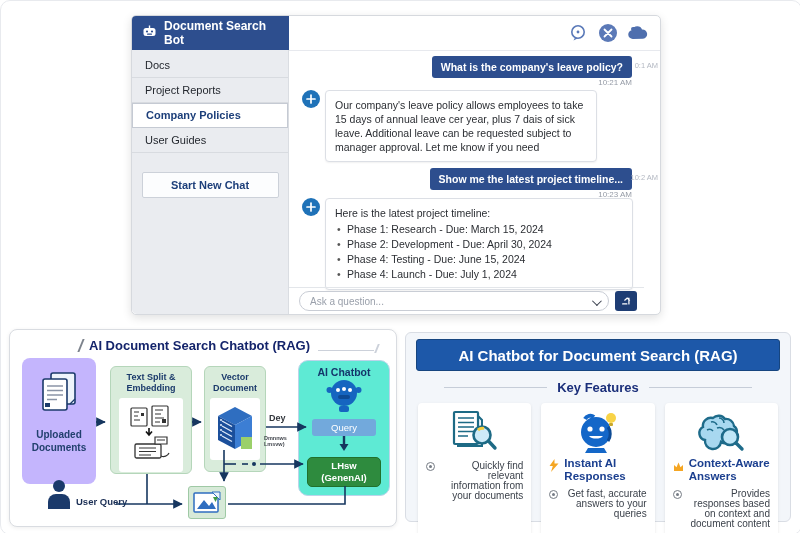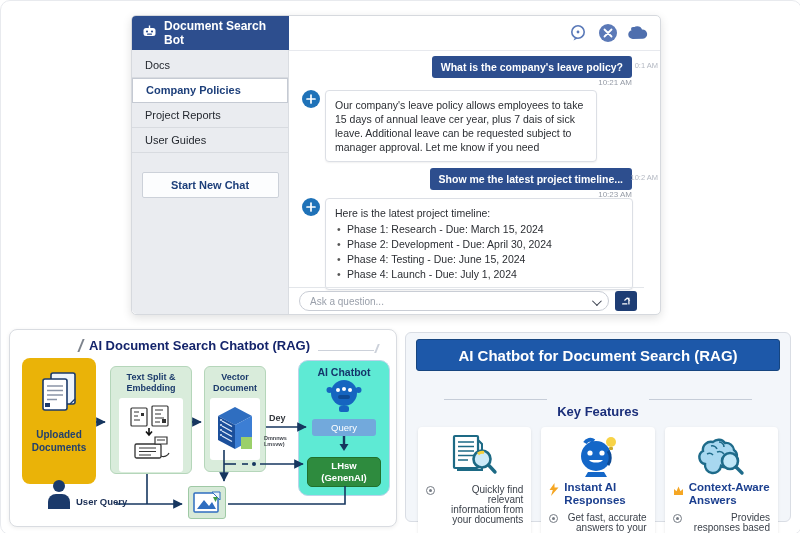--- a/index.html
+++ b/index.html
@@ -37,21 +37,21 @@
 
   
   .diagram-panel{position:absolute;left:8px;top:328px;width:386px;height:196px;background:#fff;border:1px solid #d9dce1;border-radius:8px;box-shadow:0 1px 4px rgba(0,0,0,.07);}
   .diag-title-row{position:absolute;left:70px;right:18px;top:8px;display:flex;align-items:center;}
   .slash{width:2px;height:13px;background:#7c828c;transform:skewX(-22deg);margin-right:7px;flex-shrink:0;}
   .diag-title{font-size:13px;font-weight:bold;color:#14246b;white-space:nowrap;}
   .diag-underline{flex:1;height:1px;background:#ccd1da;margin:10px 0 0 8px;}
   .slash-end{width:2px;height:9px;background:#ccd1da;transform:skewX(-22deg);margin:6px 0 0 2px;flex-shrink:0;}
 
   .dbox{position:absolute;box-sizing:border-box;}
-  .uploaded-box{left:12px;top:28px;width:74px;height:126px;background:#eab308;border-radius:8px;display:flex;flex-direction:column;align-items:center;}
+  .uploaded-box{left:12px;top:28px;width:74px;height:126px;background:#c4b5fd;border-radius:8px;display:flex;flex-direction:column;align-items:center;}
   .uploaded-label{margin-top:8px;font-size:10px;font-weight:600;color:#22406e;text-align:center;line-height:13px;}
   .green-box{background:#d9ecdb;border:1px solid #b5d6ba;border-radius:6px;text-align:center;}
   .split-box{left:100px;top:36px;width:82px;height:108px;}
   .vector-box{left:194px;top:36px;width:62px;height:106px;}
   .gb-title{font-size:9px;font-weight:bold;color:#1b3a6b;line-height:11px;padding-top:5px;}
   .gb-inner{margin:4px auto 0;background:#fff;border-radius:3px;display:flex;flex-direction:column;align-items:center;justify-content:center;}
   .split-inner{width:64px;height:74px;}
   .vector-inner{width:50px;height:62px;}
   .chatbot-box{left:288px;top:30px;width:92px;height:136px;background:#5eead4;border:1.5px solid #bcd4ea;border-radius:10px;display:flex;flex-direction:column;align-items:center;}
   .cb-title{font-size:10.5px;font-weight:bold;color:#14366b;margin-top:5px;}
@@ -62,21 +62,21 @@
   .mid-label{position:absolute;left:254px;top:105px;font-size:5.5px;font-weight:bold;color:#44484f;line-height:6px;}
   .user-icon{position:absolute;left:36px;top:149px;}
   .uq-label{position:absolute;left:66px;top:166px;font-size:9.5px;font-weight:600;color:#1b2f55;}
   .connectors{position:absolute;left:0;top:0;width:386px;height:196px;pointer-events:none;}
 
   
   .features-panel{position:absolute;left:404px;top:331px;width:386px;height:190px;background:#f3f6fa;border:1px solid #d9dde4;border-radius:6px;box-sizing:border-box;}
   .banner{margin:6px 10px 0;height:30px;background:#1d58a9;border:1px solid #16457f;border-radius:3px;color:#fff;font-weight:bold;font-size:15px;display:flex;align-items:center;justify-content:center;}
   .kf-row{margin-top:9px;display:flex;align-items:center;gap:10px;padding:0 38px;}
   .kf-line{flex:1;height:1px;background:#c6cdd8;}
-  .kf-title{font-size:13px;font-weight:bold;color:#1b2f7a;white-space:nowrap;margin-top:24px;}
+  .kf-title{font-size:13px;font-weight:bold;color:#1b2f7a;white-space:nowrap;}
   .cards{display:flex;gap:10px;padding:8px 12px 0;}
   .card{flex:1;background:#fff;border-radius:4px;box-shadow:0 1px 3px rgba(0,0,0,.10);padding:6px 8px 9px;box-sizing:border-box;}
   .card-icon{height:46px;display:flex;align-items:center;justify-content:center;}
   .card-title-row{display:flex;gap:5px;align-items:flex-start;margin-top:2px;}
   .card-title{font-size:11.5px;font-weight:bold;color:#1b3f8f;line-height:13px;}
   .sq-green{width:9px;height:9px;background:#3f9b47;border-radius:2px;margin-top:2px;flex-shrink:0;}
   .glyph{flex-shrink:0;margin-top:1px;}
   .card-desc-row{display:flex;gap:5px;margin-top:6px;}
   .ring{width:7px;height:7px;border:1px solid #767c85;border-radius:50%;flex-shrink:0;margin-top:1px;position:relative;}
   .ring::after{content:"";position:absolute;left:2px;top:2px;width:3px;height:3px;border-radius:50%;background:#767c85;}
@@ -119,22 +119,22 @@
           <svg width="20" height="14" viewBox="0 0 20 14">
               <path d="M5 13 a4.5 4.5 0 0 1 -0.5 -9 a5 5 0 0 1 9.5 -0.5 a4 4 0 0 1 1 9.3 Z" fill="#4f6fae"></path>
               <rect x="3" y="1" width="7" height="4" rx="2" fill="#4f6fae"></rect>
             </svg>
         </span>
       </div>
     </div>
 
     <aside class="sidebar">
       <div class="side-item">Docs</div>
+      <div class="side-item">Project Reports</div>
       <div class="side-item active">Company Policies</div>
-      <div class="side-item">Project Reports</div>
       <div class="side-item">User Guides</div>
       <button class="new-chat">Start New Chat</button>
     </aside>
 
     <main class="chat-main">
       <div class="bubble" style="top:6px;right:28px;">What is the company's leave policy?</div>
       <div class="side-time" style="top:11px;right:2px;">0:1 AM</div>
       <div class="stamp" style="top:28px;right:28px;">10:21 AM</div>
 
       <div class="bot-row" style="top:40px;left:13px;">

